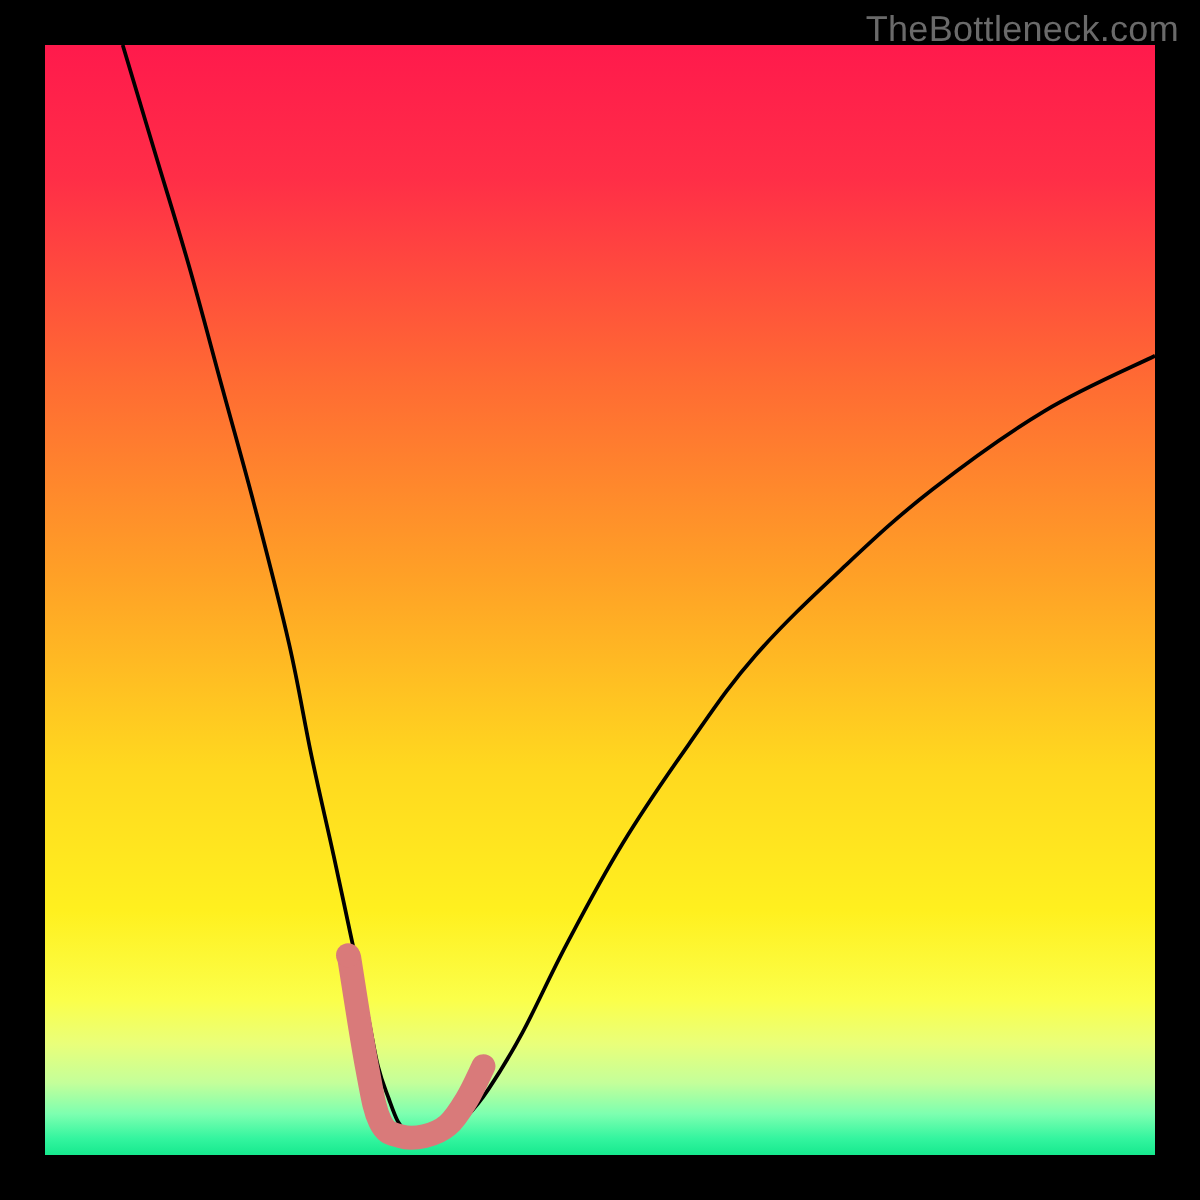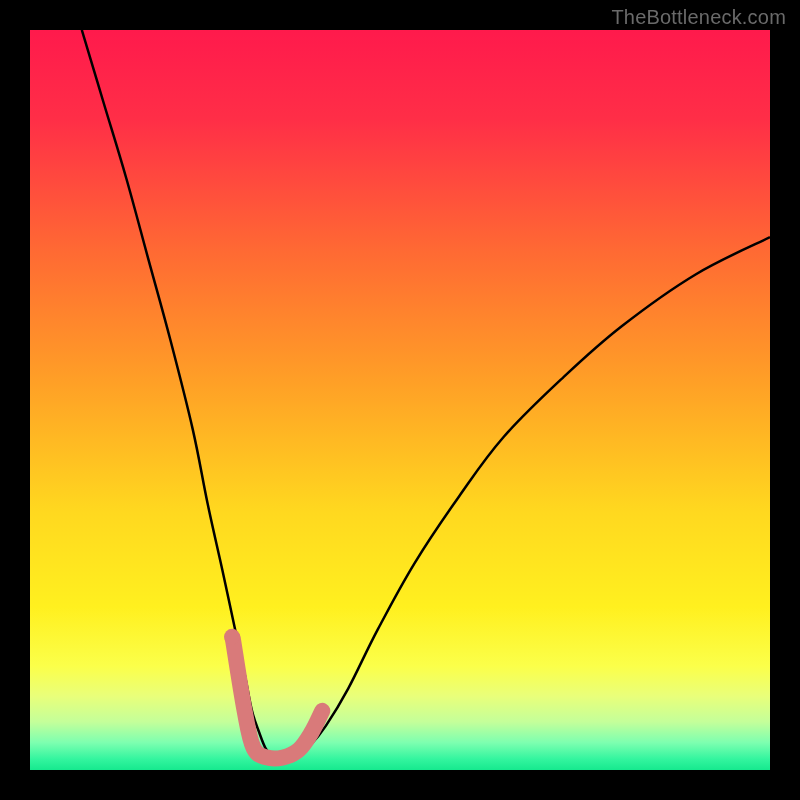--- a/index.html
+++ b/index.html
@@ -32,21 +32,21 @@
     left: 0;
     top: 0;
     width: 100%;
     height: 100%;
   }
   .watermark {
     position: absolute;
     top: 6px;
     right: 14px;
     color: #6a6a6a;
-    font-size: 20px;
+    font-size: 24px;
     font-weight: 500;
     letter-spacing: 0.2px;
   }
   svg.curves {
     position: absolute;
     left: 0;
     top: 0;
     width: 100%;
     height: 100%;
     overflow: visible;

